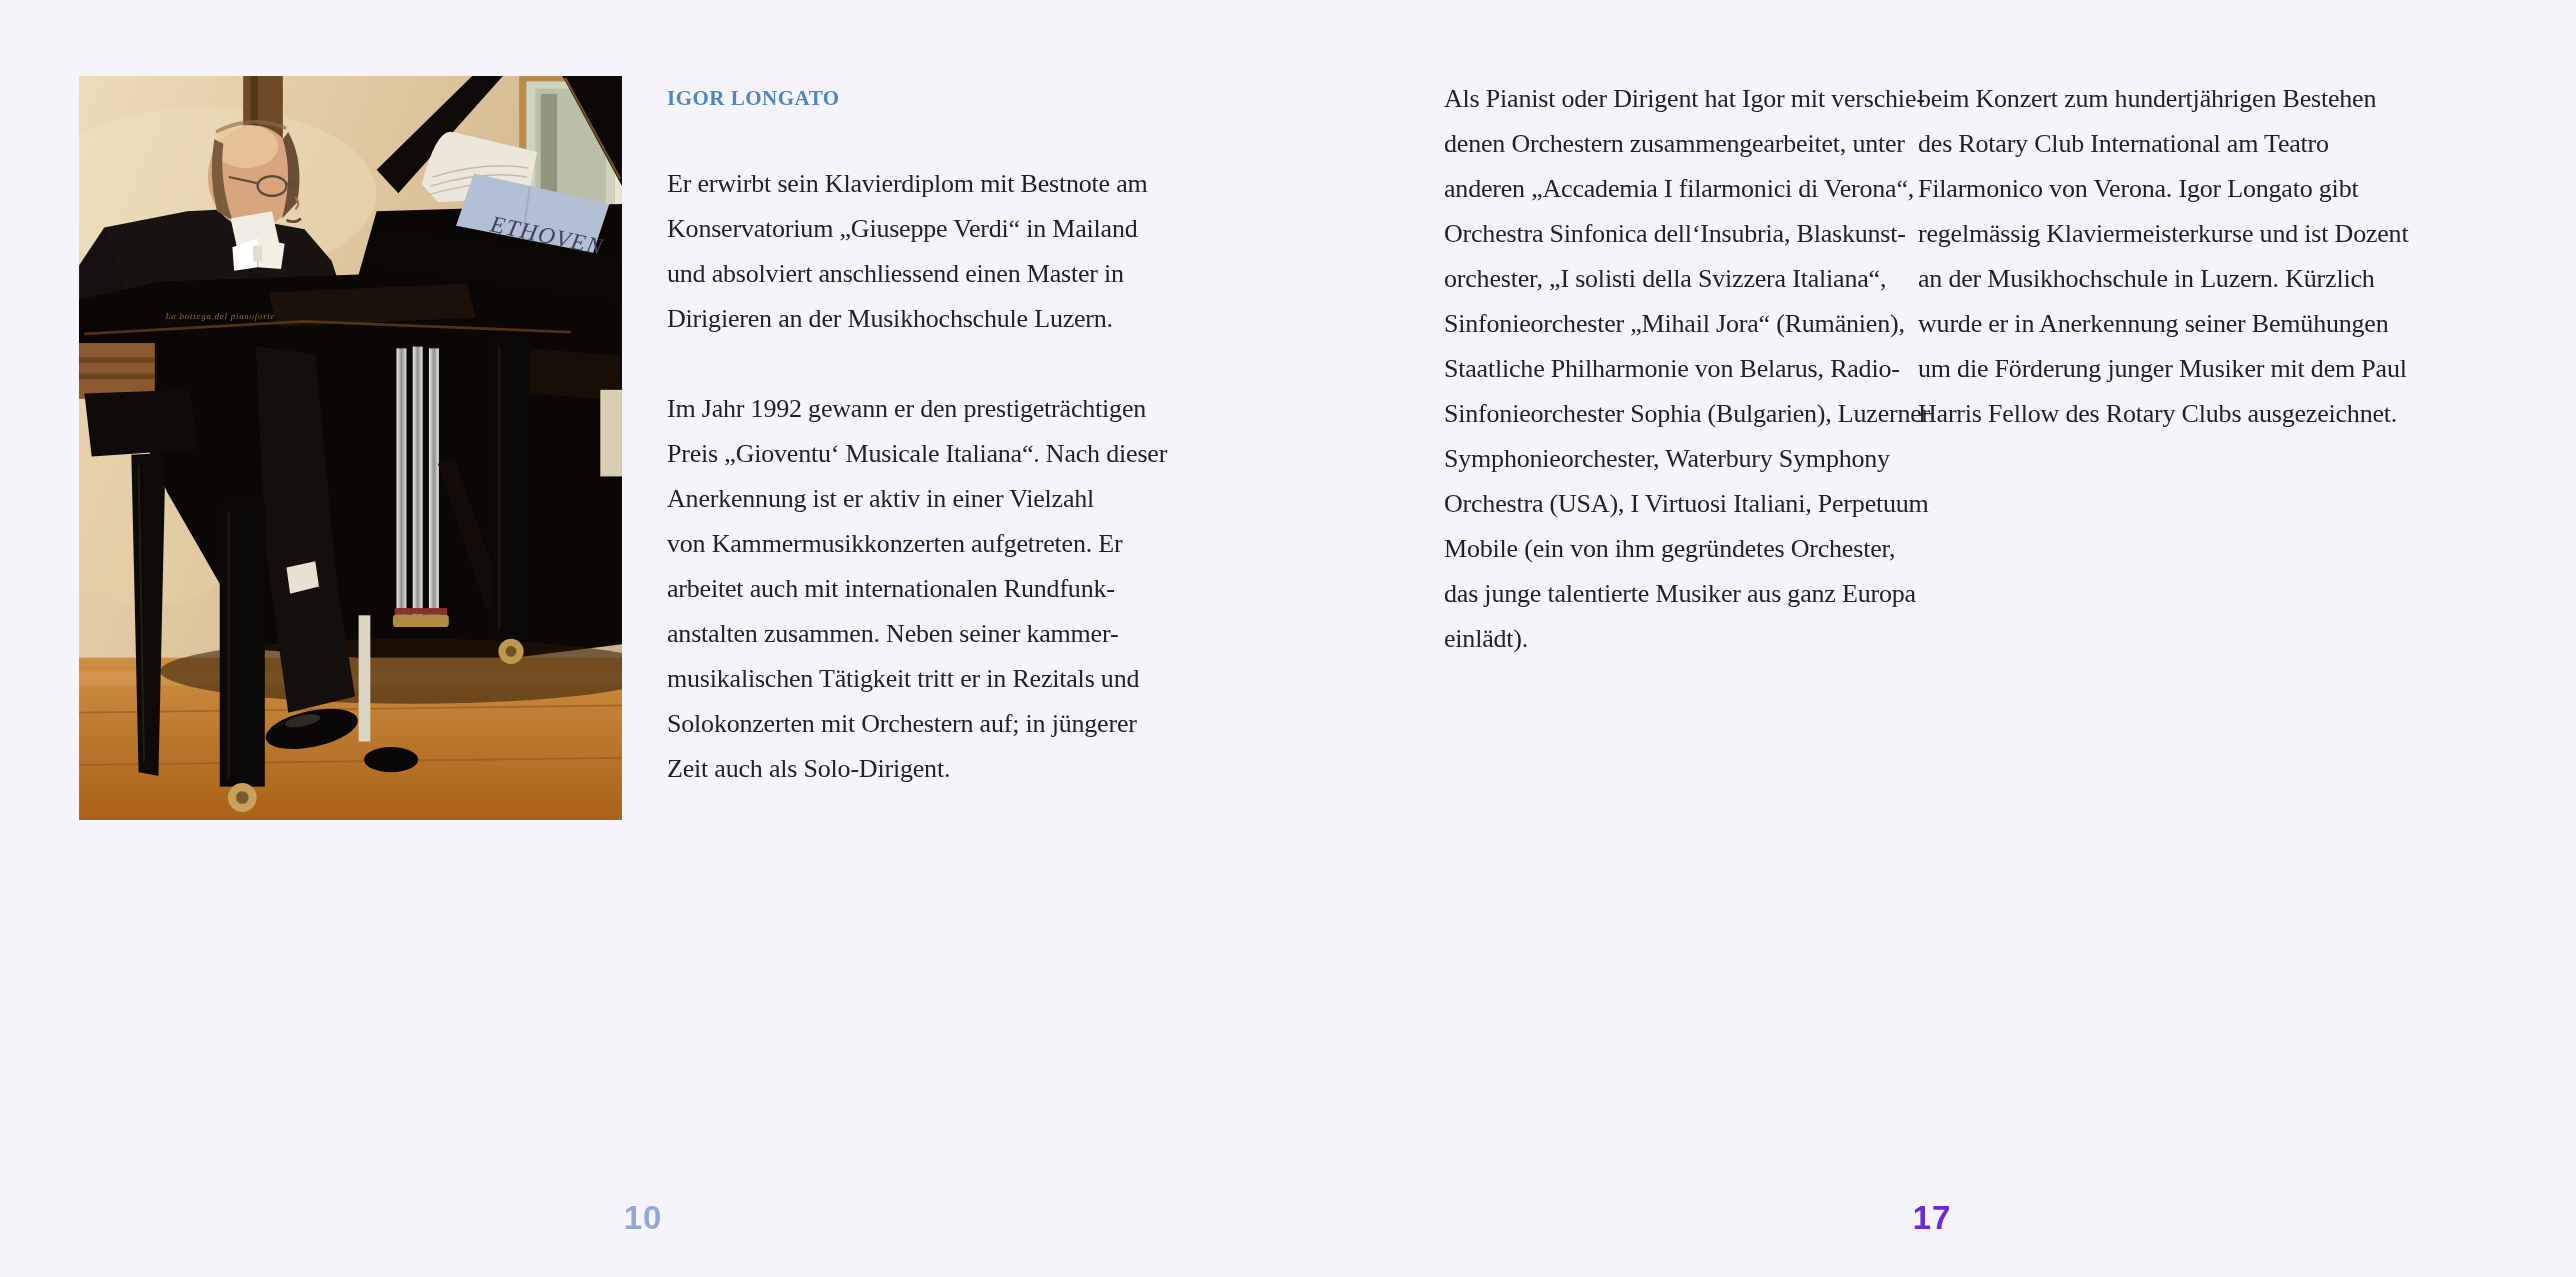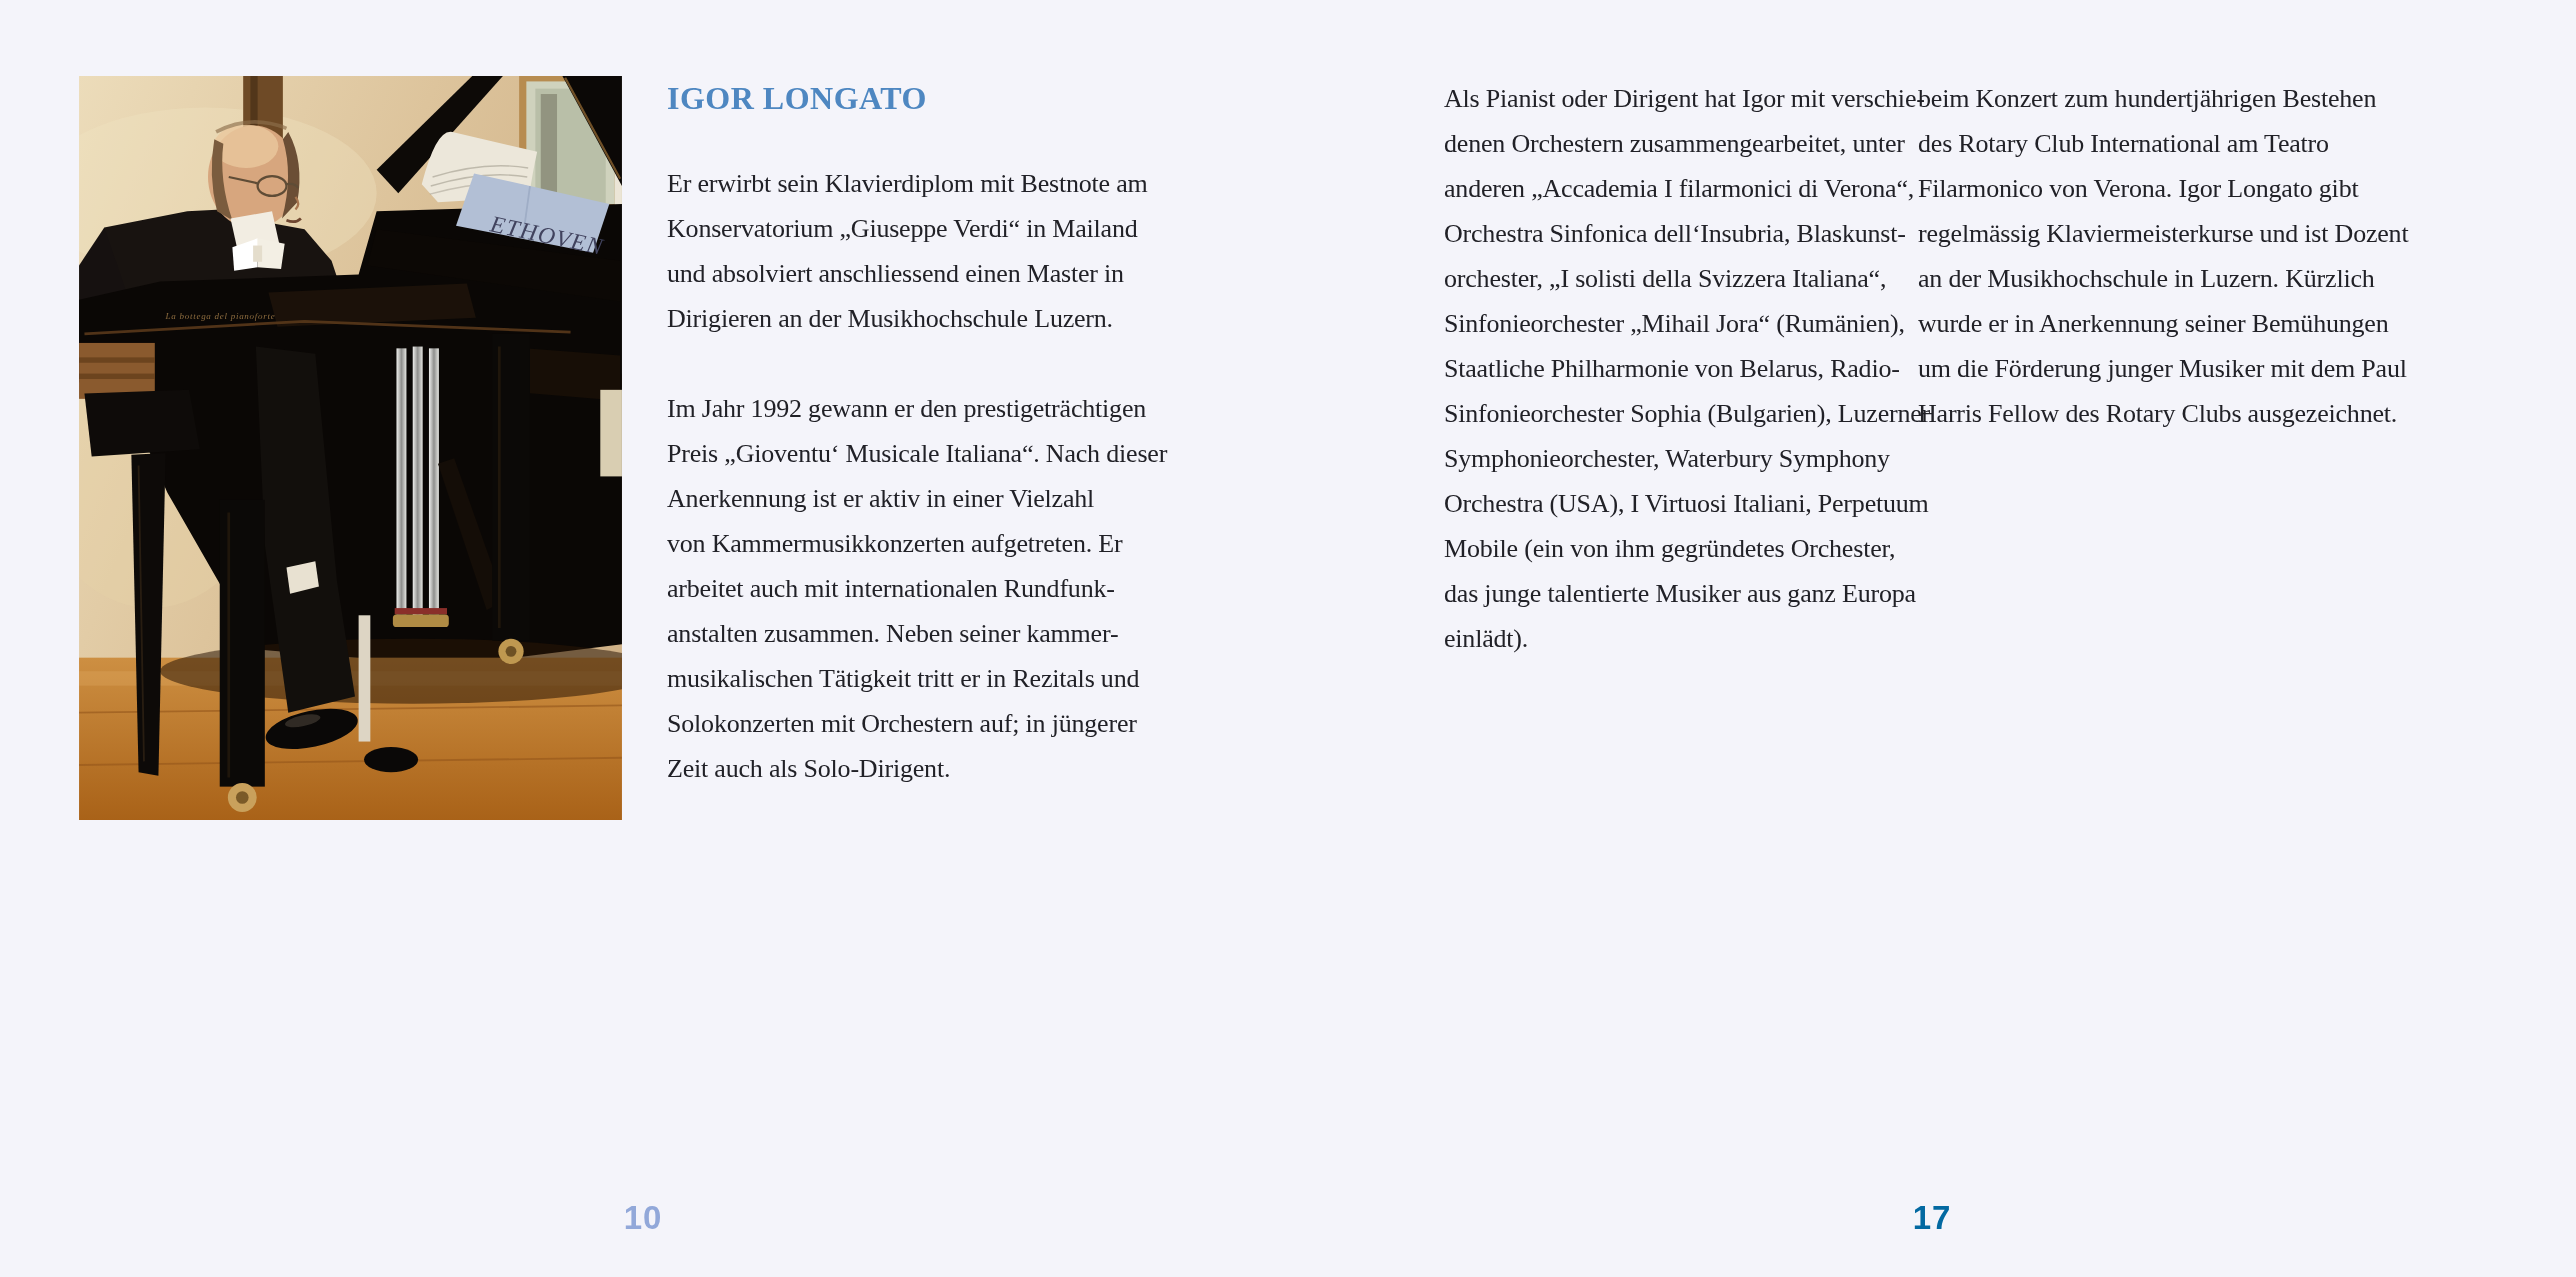--- a/index.html
+++ b/index.html
@@ -24,21 +24,21 @@
   .col {
     position:absolute; top:76px; width:571px;
     font-size:26px; line-height:45px; letter-spacing:-0.2px;
   }
   .col-1 { left:667px; }
   .col-2 { left:1444px; }
   .col-3 { left:1918px; }
   .col p { margin:0 0 45px 0; white-space:pre-line; }
   h1.heading {
     margin:0 0 40px 0;
-    font-size:32px; line-height:45px;
+    font-size:21px; line-height:45px;
     font-weight:bold; letter-spacing:0.5px;
     color:#4e87c1;
     font-family:"Liberation Serif", serif;
   }
 
   
   .page-number {
     position:absolute; top:1199px; width:108px;
     text-align:center;
     font-family:"Liberation Sans", sans-serif;
@@ -237,17 +237,17 @@
       <p>beim Konzert zum hundertjährigen Bestehen
 des Rotary Club International am Teatro
 Filarmonico von Verona. Igor Longato gibt
 regelmässig Klaviermeisterkurse und ist Dozent
 an der Musikhochschule in Luzern. Kürzlich
 wurde er in Anerkennung seiner Bemühungen
 um die Förderung junger Musiker mit dem Paul
 Harris Fellow des Rotary Clubs ausgezeichnet.</p>
     </section>
 
-    <div class="page-number pn-right" style="color: #0369a1;">17</div>
+    <div class="page-number pn-right" style="color: #6d28d9;">17</div>
   </div>
 
 </div>
 
 
 </body></html>

